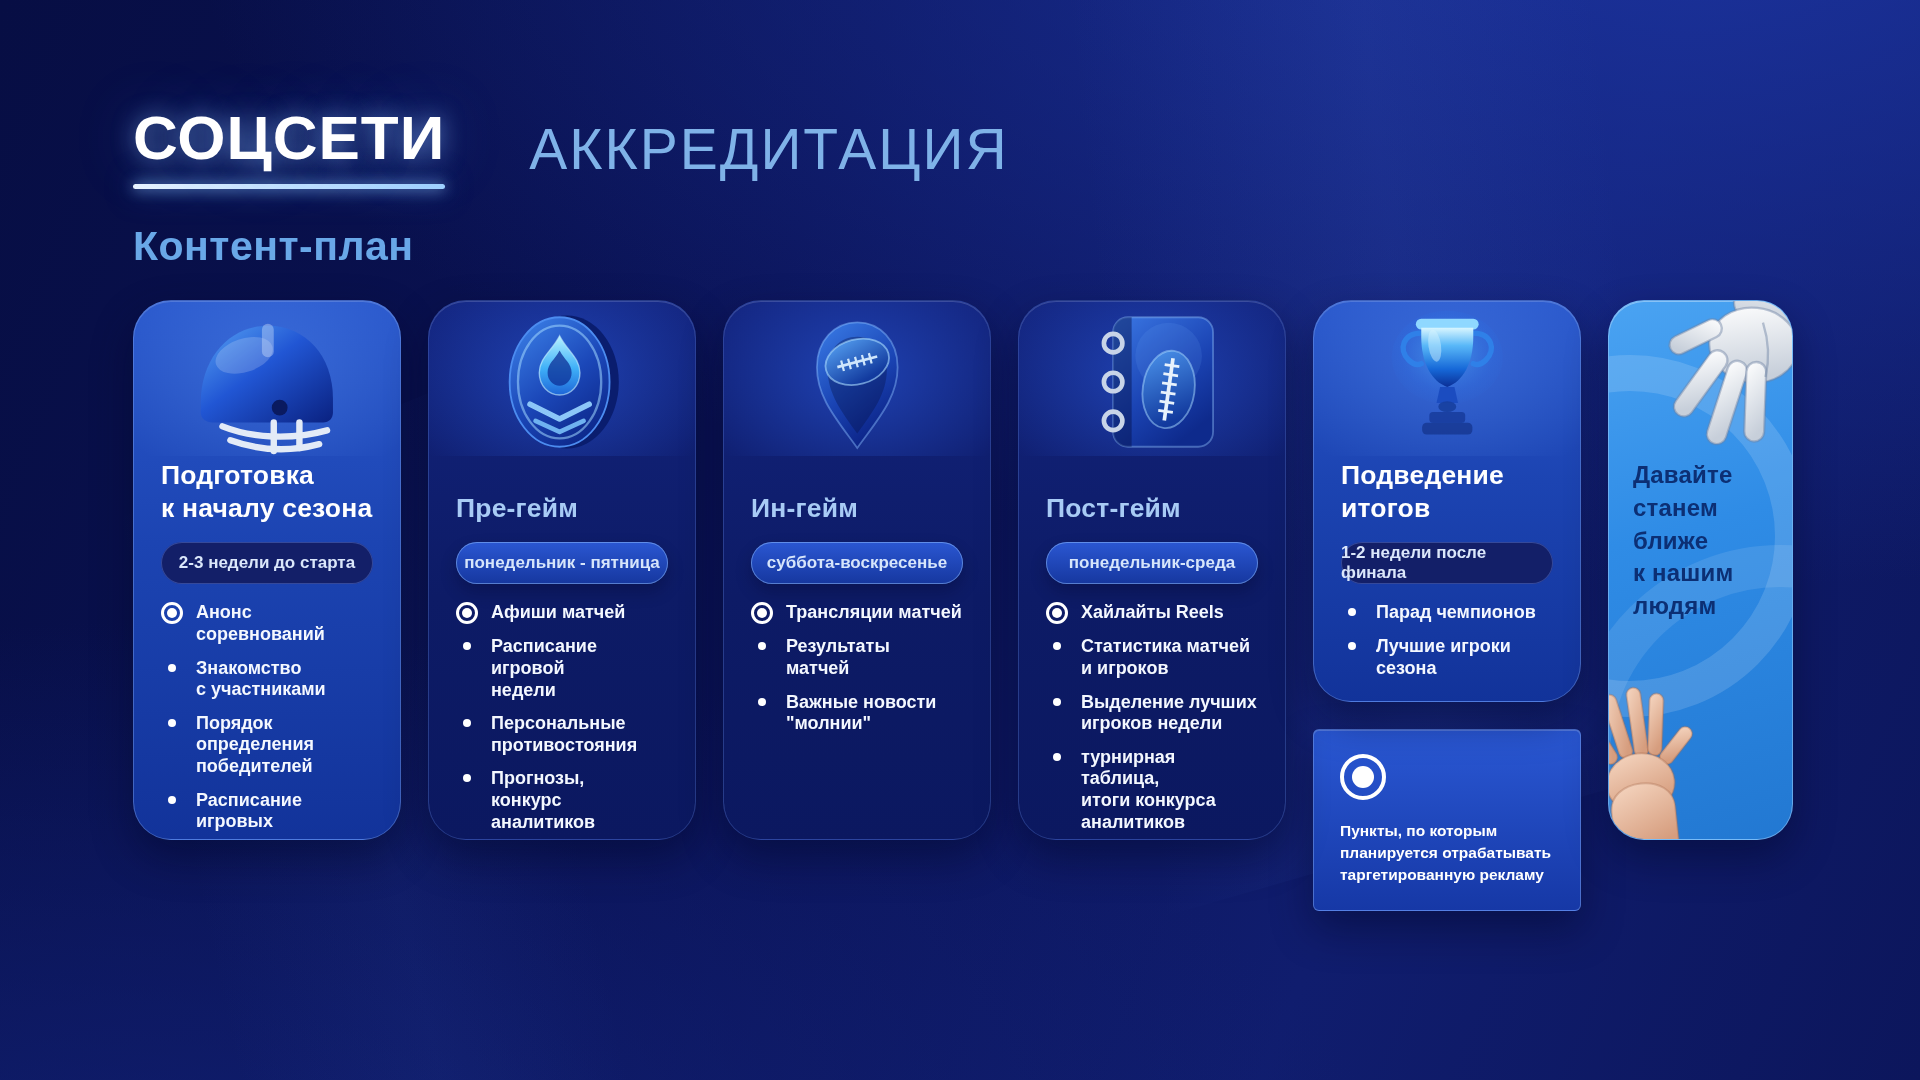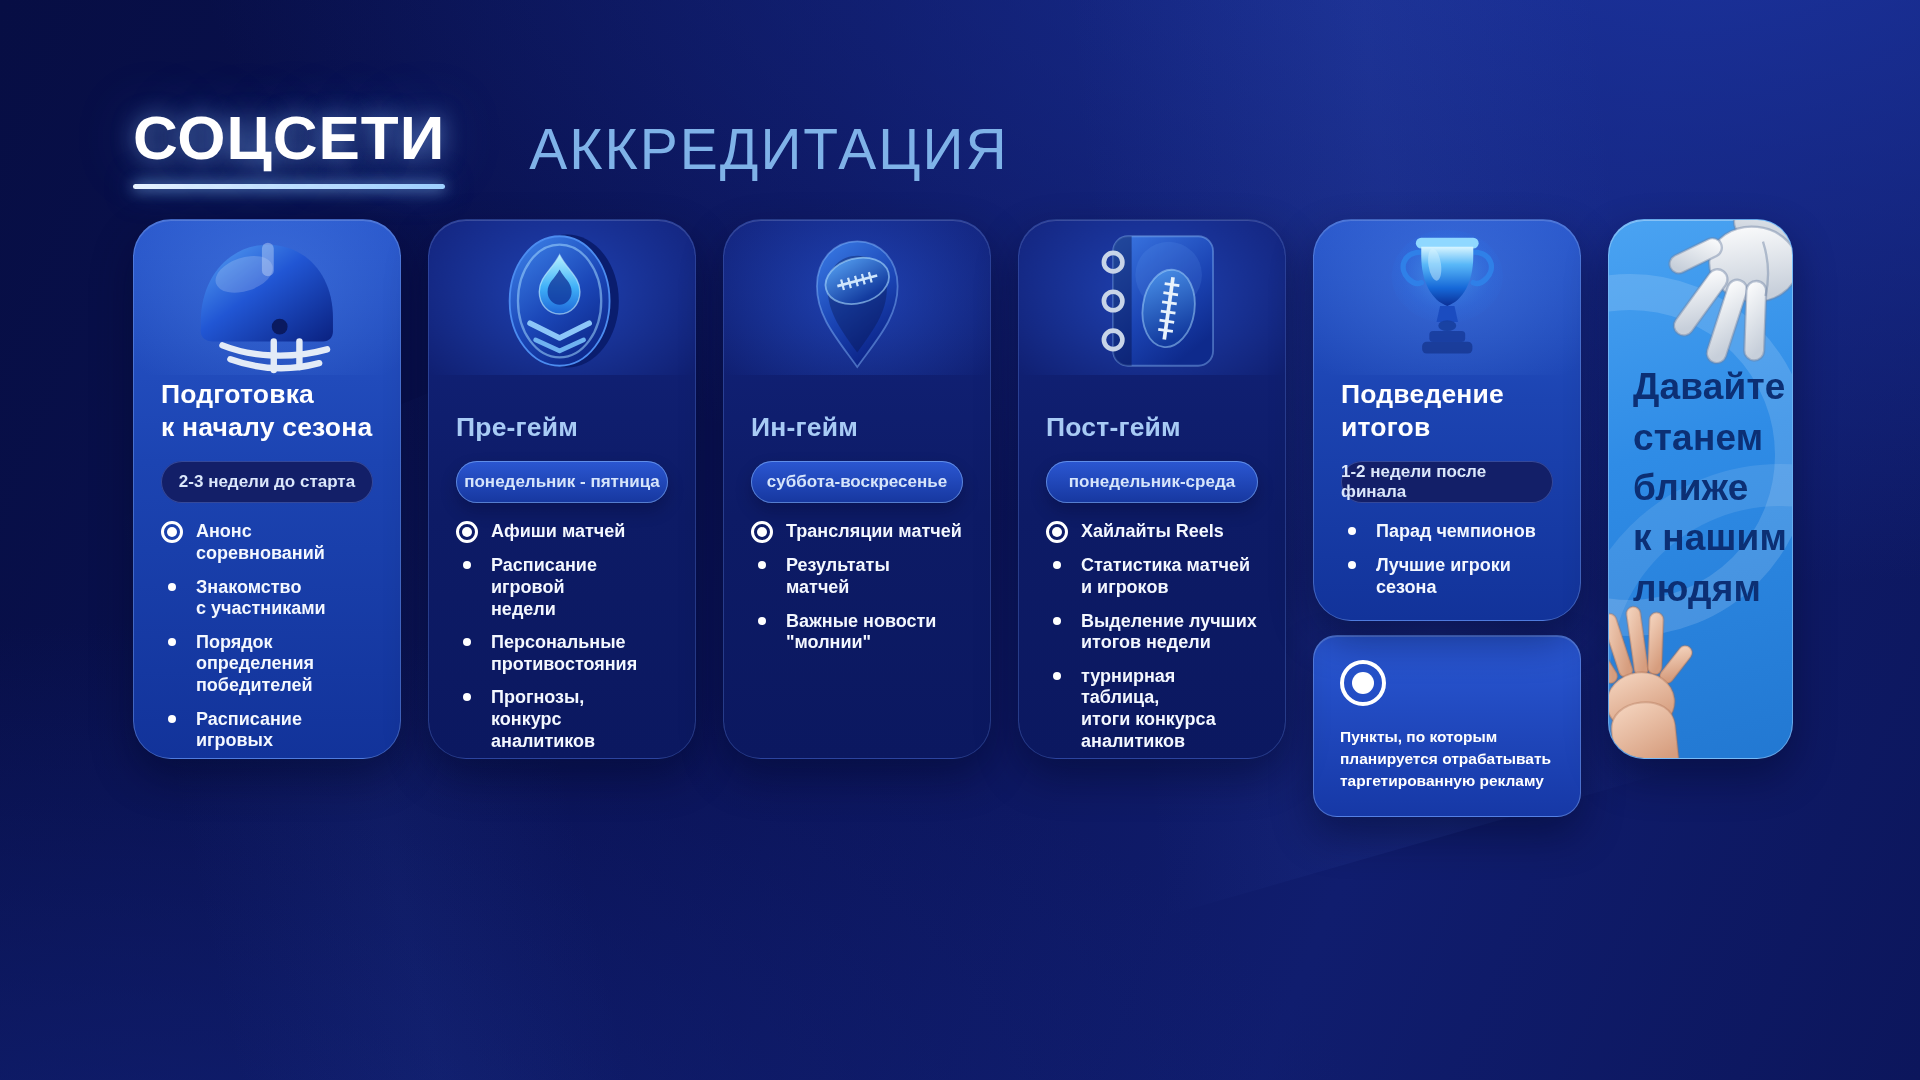--- a/index.html
+++ b/index.html
@@ -55,57 +55,58 @@
                       box-shadow:inset 0 0 0 1px rgba(150,195,255,.5), 0 8px 16px rgba(0,0,30,.25); }
   .card-list { list-style:none; margin:18px 0 0; padding:0; }
   .card-list li { display:flex; margin-bottom:12px; font-size:18px; font-weight:600; color:#f4f8ff; line-height:1.2; }
   .card-list li .item-text { flex:1; }
   .ring { width:22px; height:22px; flex:0 0 22px; box-sizing:border-box; border:3px solid #fff; border-radius:50%;
           position:relative; margin-right:13px; }
   .ring::after { content:""; position:absolute; inset:3px; border-radius:50%; background:#fff; }
   .dot { width:8px; height:8px; flex:0 0 8px; background:#fff; border-radius:50%; margin:6px 20px 0 7px; }
 
   .with-legend .card { flex:0 0 auto; }
-  .legend-card { flex:1; margin-top:14px; border-radius:24px; padding:24px 26px; box-sizing:border-box;
+  .legend-card { flex:1; margin-top:27px; border-radius:6px; padding:24px 26px; box-sizing:border-box;
                  background:linear-gradient(180deg,#2a58d4 0%, #1638a6 100%);
                  border:1px solid rgba(150,190,255,.4);
                  box-shadow:0 18px 40px rgba(2,6,40,.45), inset 0 1px 0 rgba(255,255,255,.2); }
   .legend-ring { display:block; width:46px; height:46px; border-width:4px; margin-right:0; }
   .legend-ring::after { inset:8px; }
   .legend-text { margin-top:20px; font-size:15.5px; font-weight:600; color:#ffffff; line-height:1.42; }
 
   .cta-card { flex:1; border-radius:36px; position:relative; overflow:hidden;
               background:linear-gradient(165deg,#4aa3f2 0%, #2f8ce6 42%, #2278d2 100%);
               border:1px solid rgba(180,220,255,.45);
               box-shadow:0 18px 40px rgba(2,6,40,.45), inset 0 1px 0 rgba(255,255,255,.35); }
   .swirl { position:absolute; border-radius:50%; }
   .swirl.s1 { width:290px; height:290px; border:36px solid rgba(255,255,255,.14); left:-160px; top:54px; }
   .swirl.s2 { width:340px; height:340px; border:42px solid rgba(255,255,255,.10); right:-200px; bottom:-130px; }
   .glove { position:absolute; top:-14px; right:-16px; width:152px; transform:rotate(6deg); }
   .hand  { position:absolute; bottom:-14px; left:-16px; width:140px; transform:rotate(-6deg); }
-  .cta-text { position:absolute; top:142px; left:24px; font-size:37px; font-weight:800; color:#0c2f74;
+  .cta-text { position:absolute; top:158px; left:24px; font-size:24px; font-weight:800; color:#0c2f74;
               line-height:1.36; letter-spacing:.2px; }
 </style>
 </head>
 <body>
 
 <div class="streak a"></div>
 <div class="streak b"></div>
 
 <div class="content">
 
   <div class="header-row">
     <div class="main-title-wrap">
       <h1>СОЦСЕТИ</h1>
       <div class="title-underline"></div>
     </div>
     <h2>АККРЕДИТАЦИЯ</h2>
   </div>
 
 
+  <h3 class="section-heading">Контент-план</h3>
 
   <div class="cards-row">
 
     <div class="card-col">
         <div class="card bright">
           <div class="card-image">
   <svg viewBox="0 0 170 150">
     <defs>
       <linearGradient id="helmG" x1="0" y1="0" x2="1" y2="1">
         <stop offset="0" stop-color="#57a3f4"></stop>
@@ -288,21 +289,21 @@
                 <span class="t item-text">Хайлайты Reels</span>
               </li>
               <li>
                 <span class="dot"></span>
                 <span class="t item-text">Статистика матчей
 и игроков</span>
               </li>
               <li>
                 <span class="dot"></span>
                 <span class="t item-text">Выделение лучших
-итогов недели</span>
+игроков недели</span>
               </li>
               <li>
                 <span class="dot"></span>
                 <span class="t item-text">турнирная таблица,
 итоги конкурса
 аналитиков</span>
               </li>
             </ul>
           </div>
         </div>

